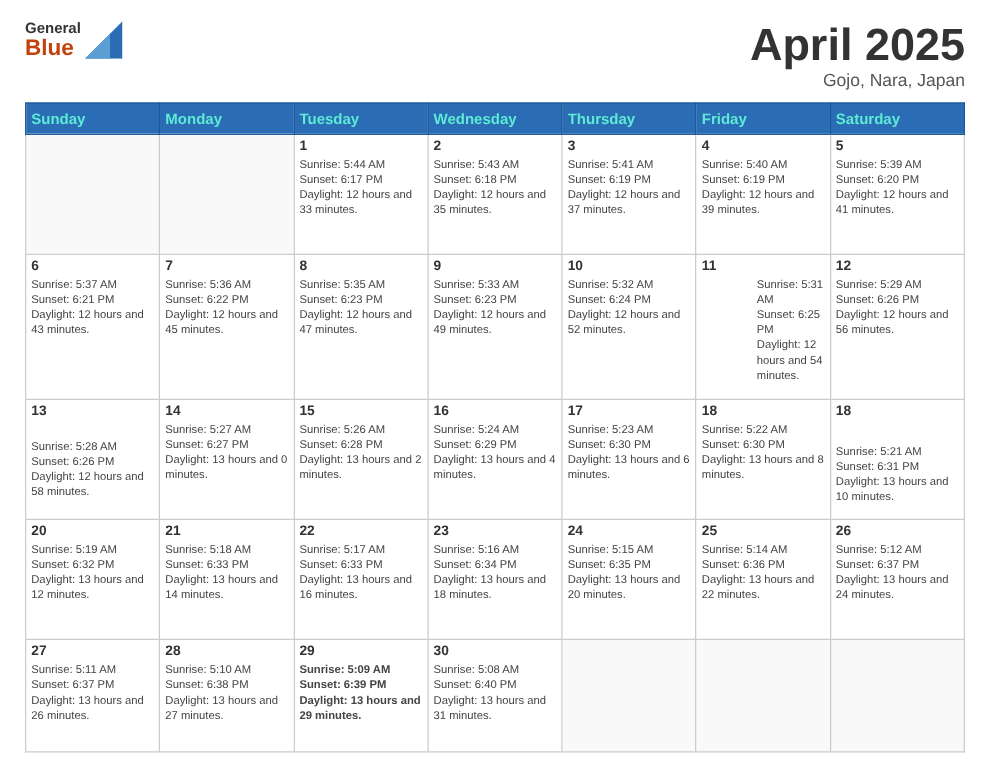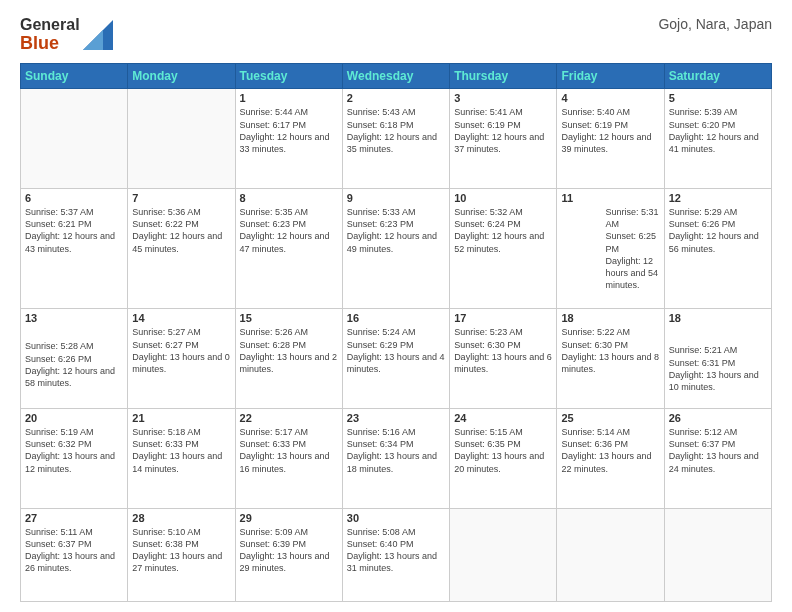--- a/index.html
+++ b/index.html
@@ -84,30 +84,31 @@
     .empty { background: #f9f9f9; }
     .row-last td { height: 82px; }
   </style>
 </head>
 <body>
 
 <div class="page">
   <div class="header">
     <div class="logo">
       <div class="logo-text">
-        <span style="color:#333;font-size:16px;font-weight:bold;">General</span>
+        <span style="color:#333;font-size:12px;font-weight:bold;">General</span>
         <span style="color:#c2410c;font-size:18px;font-weight:bold;">Blue</span>
       </div>
 
       <svg width="30" height="30" viewBox="0 0 30 30" style="margin-left:3px;">
         <polygon points="0,30 30,30 30,0" fill="#2a6db5"></polygon>
         <polygon points="0,30 20,30 20,10" fill="#5a9fd4"></polygon>
       </svg>
     </div>
     <div class="title-block">
+      <div class="title-month">April 2025</div>
       <div class="title-location">Gojo, Nara, Japan</div>
     </div>
   </div>
 
   <table class="calendar">
     <thead>
       <tr>
 
       <th>Sunday</th>
           <th>Monday</th>
@@ -293,21 +294,21 @@
 Daylight: 13 hours and 26 minutes.</div>
           </td>
           <td>
             <span class="day-number">28</span>
             <div class="day-info" style="white-space: pre-line;">Sunrise: 5:10 AM
 Sunset: 6:38 PM
 Daylight: 13 hours and 27 minutes.</div>
           </td>
           <td>
             <span class="day-number">29</span>
-            <div class="day-info" style="white-space: pre-line;">Sunrise: 5:09 AM
+            <div class="day-info" style="white-space: pre-line; font-weight: bold;">Sunrise: 5:09 AM
 Sunset: 6:39 PM
 Daylight: 13 hours and 29 minutes.</div>
           </td>
           <td>
             <span class="day-number">30</span>
             <div class="day-info" style="white-space: pre-line;">Sunrise: 5:08 AM
 Sunset: 6:40 PM
 Daylight: 13 hours and 31 minutes.</div>
           </td>
           <td class="empty"></td>

